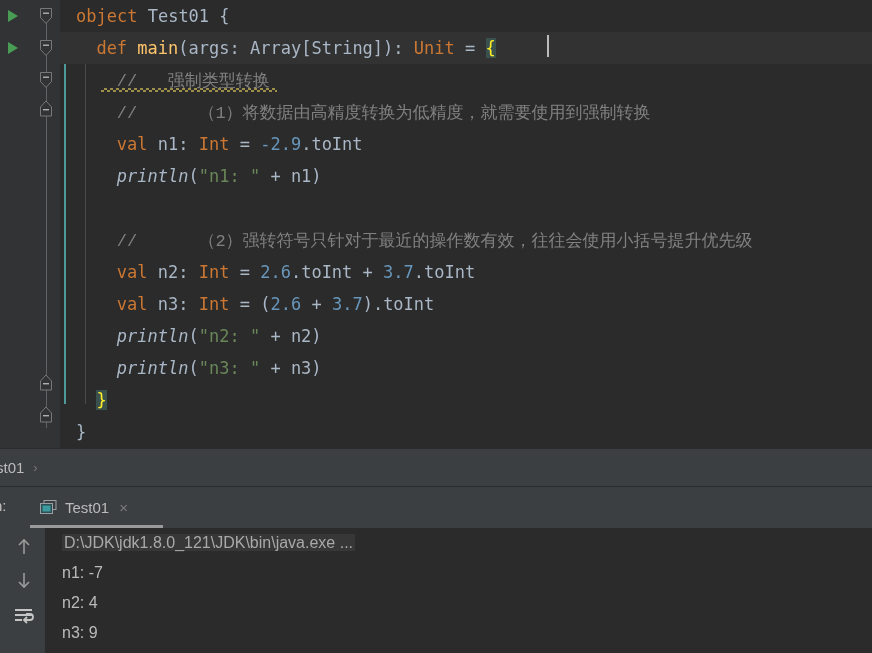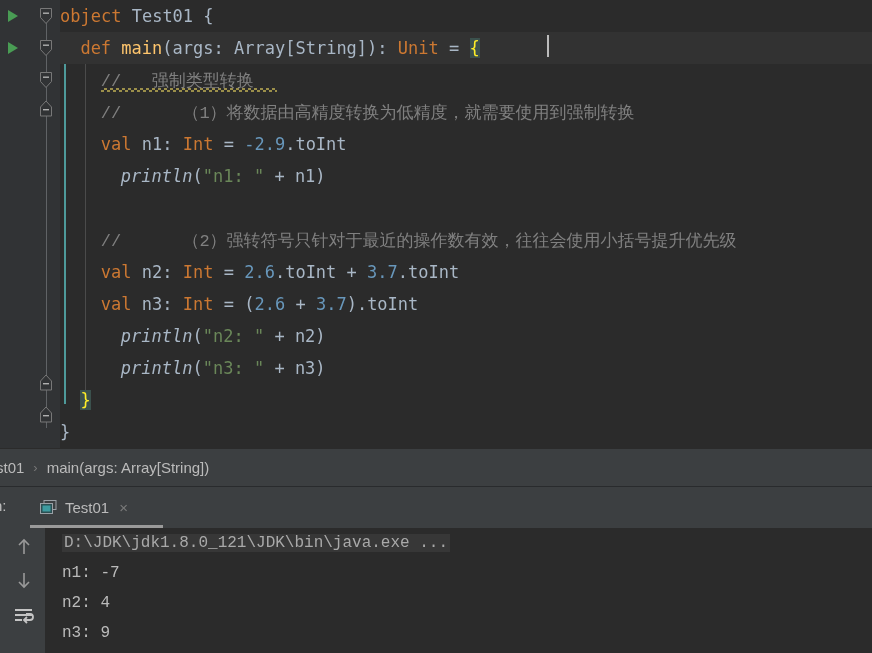--- a/index.html
+++ b/index.html
@@ -77,21 +77,21 @@
     border-top: 6px solid transparent;
     border-bottom: 6px solid transparent;
   }
 
   
   .fold-svg { position: absolute; left: 38px; }
 
   
   .code {
     position: absolute;
-    left: 0; top: 0;
+    left: 16px; top: 0;
     width: 816px;
     height: 448px;
     font-family: "DejaVu Sans Mono", monospace;
     font-size: 17px;
     line-height: 32px;
     white-space: pre;
   }
   .line {
     position: absolute;
     left: 0;
@@ -113,21 +113,21 @@
   
   .kw      { color: #cc7832; }
   .ident   { color: #a9b7c6; }
   .fnname  { color: #ffc66d; }
   .num     { color: #6897bb; }
   .str     { color: #6a8759; }
   .cmt     { color: #808080; }
   .punct   { color: #a9b7c6; }
   .op      { color: #a9b7c6; }
   .brace-hl{ color: #ffef28; background: #3b514d; }
-  .italfn  { color: #a9b7c6; font-style: italic; margin-left: 20px; }
+  .italfn  { color: #a9b7c6; font-style: italic; }
   .cjk     { font-family: Liberation Mono, monospace; }
 
   
   .squiggle {
     position: absolute;
     height: 4px;
     background-image:
       radial-gradient(circle at 1.5px 3px, #9b8f4a 1.2px, transparent 1.4px),
       radial-gradient(circle at 4.5px 1px, #9b8f4a 1.2px, transparent 1.4px);
     background-size: 6px 4px;
@@ -247,21 +247,21 @@
   .ct-icon {
     position: absolute;
     left: 13px;
     width: 22px; height: 22px;
   }
   .console-text {
     position: absolute;
     left: 46px; top: 0;
     width: 826px;
     height: 126px;
-    font-family: Liberation Mono, monospace;
+    font-family: Liberation Sans, sans-serif;
     font-size: 16px;
     line-height: 30px;
     color: #bbbbbb;
     white-space: pre;
   }
   .cline {
     position: absolute;
     left: 16px;
     height: 30px;
     line-height: 30px;
@@ -328,21 +328,20 @@
   <div class="code" id="code-host"><div class="line" style="top: 0px; left: 60px;"><span class="kw">object</span><span class="punct"> </span><span class="ident">Test01</span><span class="punct"> </span><span class="punct">{</span></div><div class="line" style="top: 32px; left: 80.4px;"><span class="kw">def</span><span class="punct"> </span><span class="fnname">main</span><span class="punct">(</span><span class="ident">args</span><span class="punct">: </span><span class="ident">Array</span><span class="punct">[</span><span class="ident">String</span><span class="punct">]): </span><span class="kw">Unit</span><span class="punct"> </span><span class="op">=</span><span class="punct"> </span><span class="brace-hl">{</span></div><div class="line" style="top: 64px; left: 100.8px;"><span class="cmt cjk">//   强制类型转换</span></div><div class="line" style="top: 96px; left: 100.8px;"><span class="cmt cjk">//      （1）将数据由高精度转换为低精度，就需要使用到强制转换</span></div><div class="line" style="top: 128px; left: 100.8px;"><span class="kw">val</span><span class="punct"> </span><span class="ident">n1</span><span class="punct">: </span><span class="kw">Int</span><span class="punct"> </span><span class="op">=</span><span class="punct"> </span><span class="num">-2.9</span><span class="ident">.toInt</span></div><div class="line" style="top: 160px; left: 100.8px;"><span class="italfn">println</span><span class="punct">(</span><span class="str">"n1: "</span><span class="punct"> </span><span class="op">+</span><span class="punct"> </span><span class="ident">n1</span><span class="punct">)</span></div><div class="line" style="top: 192px; left: 100.8px;"></div><div class="line" style="top: 224px; left: 100.8px;"><span class="cmt cjk">//      （2）强转符号只针对于最近的操作数有效，往往会使用小括号提升优先级</span></div><div class="line" style="top: 256px; left: 100.8px;"><span class="kw">val</span><span class="punct"> </span><span class="ident">n2</span><span class="punct">: </span><span class="kw">Int</span><span class="punct"> </span><span class="op">=</span><span class="punct"> </span><span class="num">2.6</span><span class="ident">.toInt</span><span class="punct"> </span><span class="op">+</span><span class="punct"> </span><span class="num">3.7</span><span class="ident">.toInt</span></div><div class="line" style="top: 288px; left: 100.8px;"><span class="kw">val</span><span class="punct"> </span><span class="ident">n3</span><span class="punct">: </span><span class="kw">Int</span><span class="punct"> </span><span class="op">=</span><span class="punct"> </span><span class="punct">(</span><span class="num">2.6</span><span class="punct"> </span><span class="op">+</span><span class="punct"> </span><span class="num">3.7</span><span class="punct">)</span><span class="ident">.toInt</span></div><div class="line" style="top: 320px; left: 100.8px;"><span class="italfn">println</span><span class="punct">(</span><span class="str">"n2: "</span><span class="punct"> </span><span class="op">+</span><span class="punct"> </span><span class="ident">n2</span><span class="punct">)</span></div><div class="line" style="top: 352px; left: 100.8px;"><span class="italfn">println</span><span class="punct">(</span><span class="str">"n3: "</span><span class="punct"> </span><span class="op">+</span><span class="punct"> </span><span class="ident">n3</span><span class="punct">)</span></div><div class="line" style="top: 384px; left: 80.4px;"><span class="brace-hl">}</span></div><div class="line" style="top: 416px; left: 60px;"><span class="punct">}</span></div></div>
   <div id="squiggle-host">
       <div class="squiggle" style="left: 101px; top: 88px; width: 176px;"></div>
     </div>
   <div class="caret" id="text-caret" style="left:547px; top:35px;"></div>
 </div>
 
 <div class="breadcrumb">
   <span class="bc-item" style="margin-left:-4px;">st01</span>
   <span class="bc-sep">›</span>
-  <span class="bc-item">main(args: Array[String])</span>
 </div>
 
 <div class="runwin">
 
   <div class="run-header">
     <span class="run-label">n:</span>
 
     <div class="run-tab">
       <span class="run-tab-icon">
         <svg width="17" height="15" viewBox="0 0 17 15">

